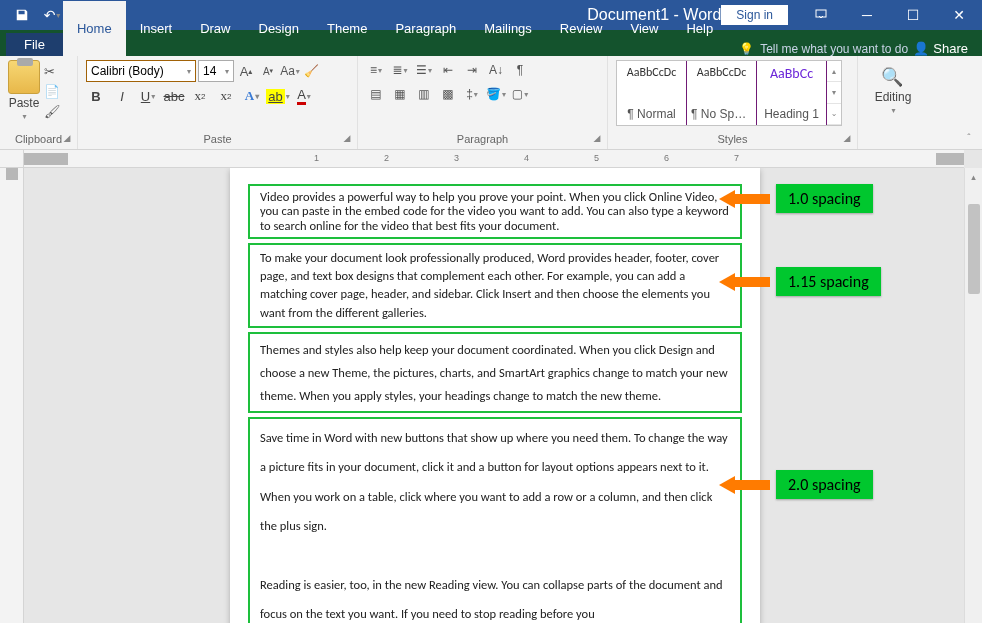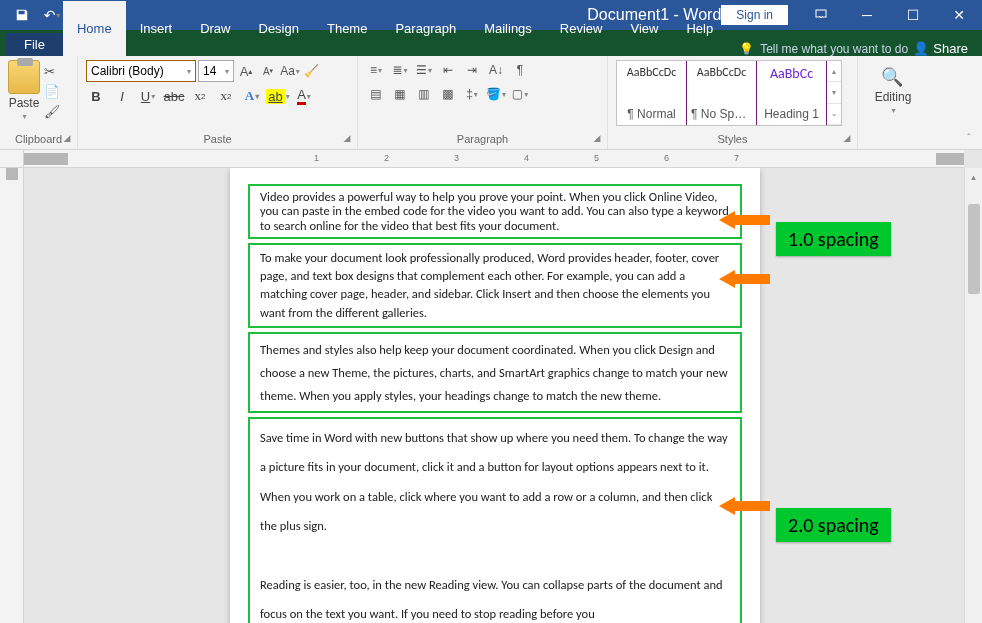--- a/index.html
+++ b/index.html
@@ -79,21 +79,21 @@
 .para-box.sp10 { line-height: 1.15; }
 .para-box.sp115 { line-height: 1.45; }
 .para-box.sp15 { line-height: 1.85; }
 .para-box.sp20 { line-height: 2.35; }
 
 
 .annot { position: absolute; display: flex; align-items: center; z-index: 5; }
 .arrow { width: 60px; height: 24px; position: relative; }
 .arrow::before { content:""; position:absolute; left:0; top:3px; border: 9px solid transparent; border-right: 16px solid #ff7b00; }
 .arrow::after { content:""; position:absolute; left:22px; top:7px; width:38px; height:10px; background:#ff7b00; }
-.annot-label { background: #00c72e; color: #000; font-size: 20px; padding: 5px 12px; margin-left: 6px; font-family: Calibri, sans-serif; box-shadow: 0 1px 2px rgba(0,0,0,0.3); white-space: nowrap; margin-top: 38px; }
+.annot-label { background: #00c72e; color: #000; font-size: 16px; padding: 5px 12px; margin-left: 6px; font-family: Calibri, sans-serif; box-shadow: 0 1px 2px rgba(0,0,0,0.3); white-space: nowrap; }
 </style>
 </head>
 <body>
 
 <div class="titlebar">
   <div class="qat">
     <div class="qat-btn">
         <svg width="14" height="14" viewBox="0 0 16 16">
           <path fill="#fff" d="M2 2h10l2 2v10H2V2zm2 1v4h7V3H4zm1 7h6v3H5v-3z"></path>
         </svg>
@@ -297,18 +297,19 @@
 
 Reading is easier, too, in the new Reading view. You can collapse parts of the document and focus on the text you want. If you need to stop reading before you</div>
   </div>
 
   <div class="annot" style="top:34px;left:710px">
     <div class="arrow"></div>
     <div class="annot-label">1.0 spacing</div>
   </div>
   <div class="annot" style="top:117px;left:710px">
     <div class="arrow"></div>
+    <div class="annot-label">1.15 spacing</div>
   </div>
   <div class="annot" style="top:320px;left:710px">
     <div class="arrow"></div>
     <div class="annot-label">2.0 spacing</div>
   </div>
 </div>
 
 </body></html>

